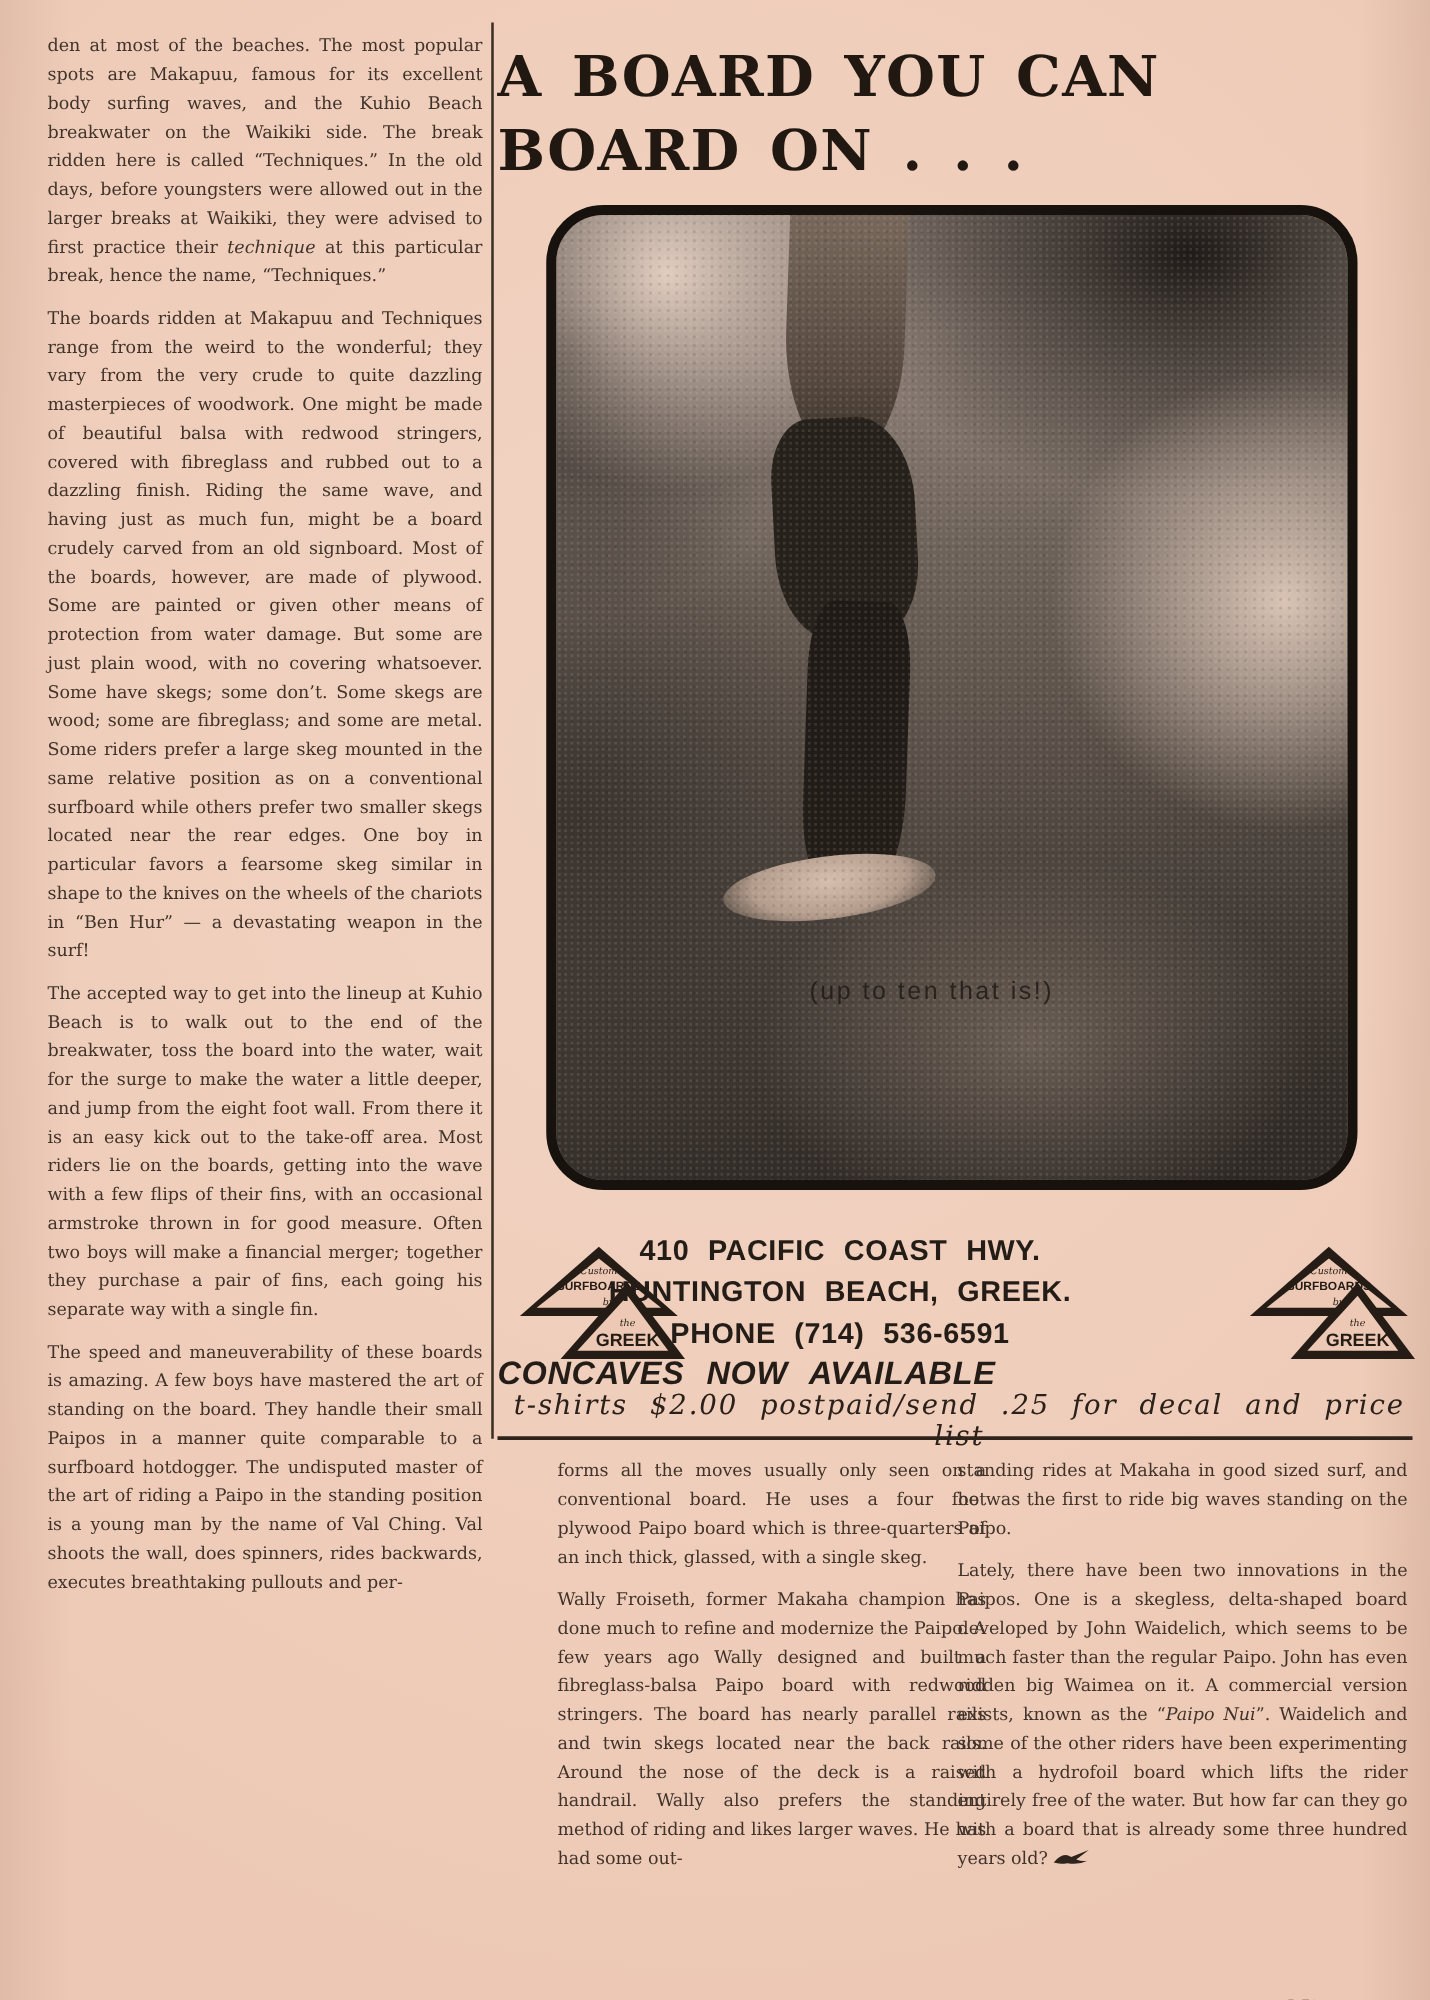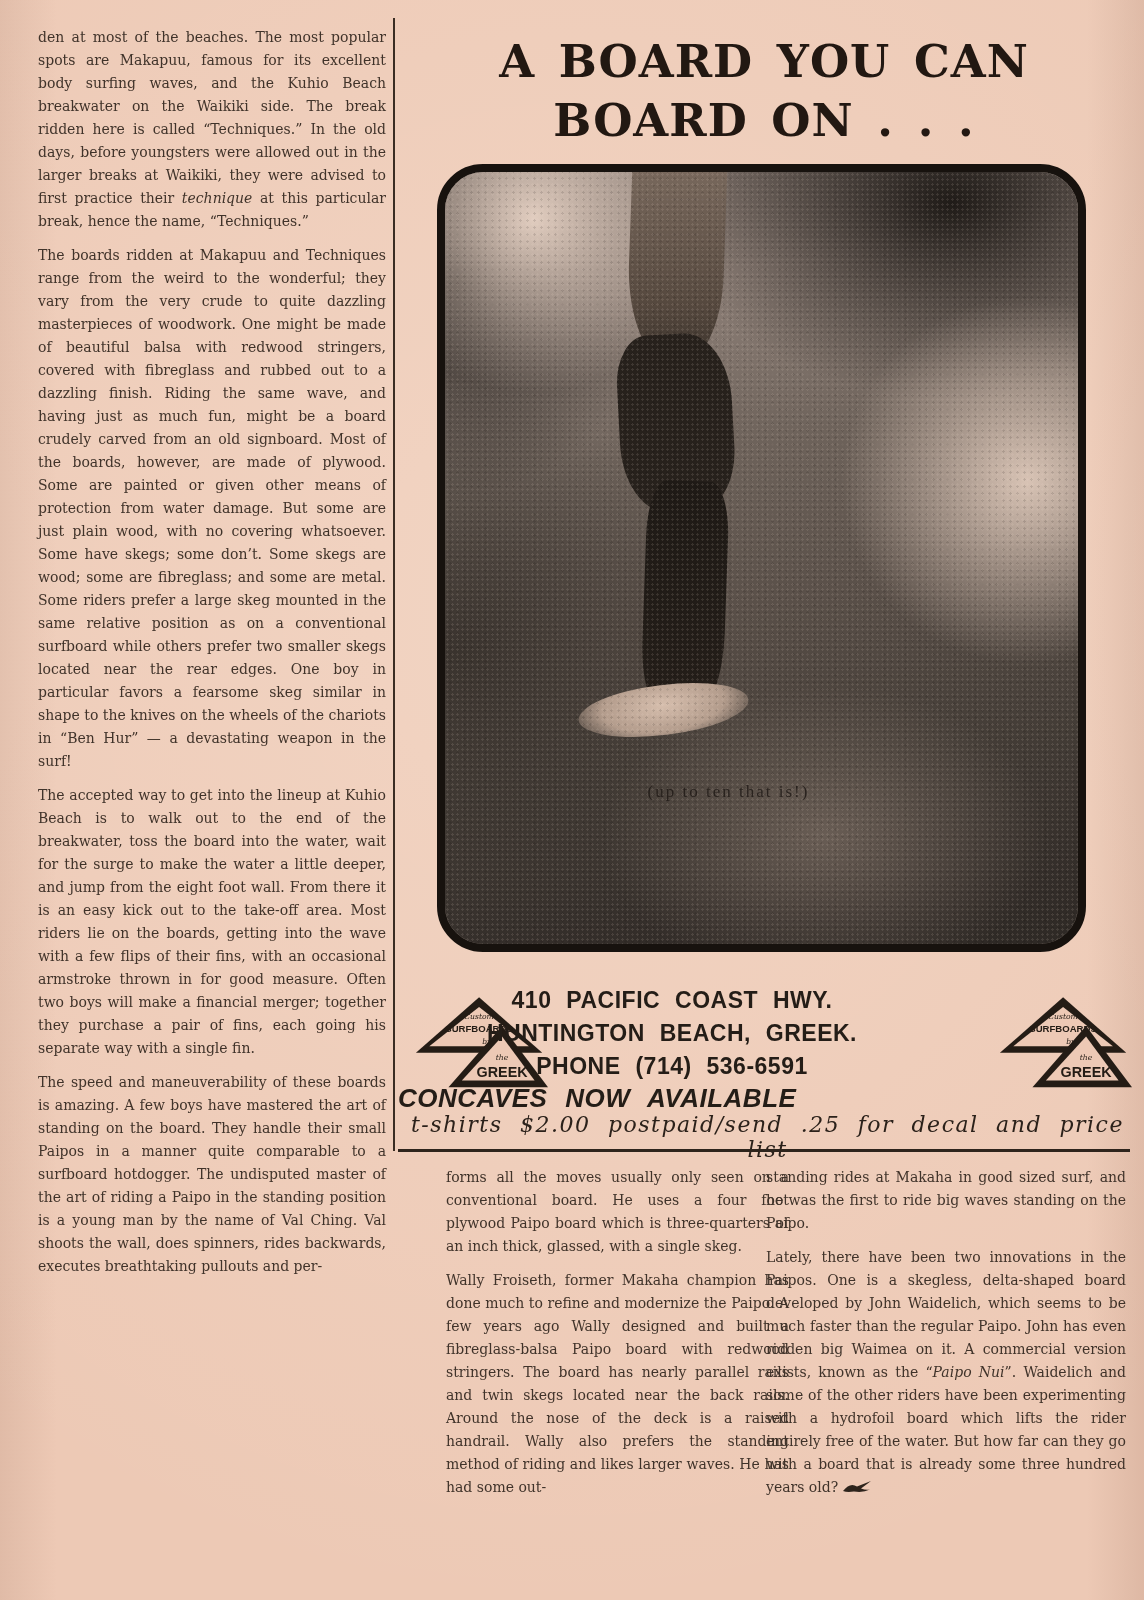--- a/index.html
+++ b/index.html
@@ -26,21 +26,21 @@
   .col-left{left:38px;top:26px;width:348px;}
   .col-mid{left:403px;top:1166px;width:343px;margin-left:43px;}
   .col-right{left:766px;top:1166px;width:360px;}
   .endmark svg{display:inline-block;vertical-align:-1px;margin-left:4px;}
   .endmark path{fill:#2e241c;}
   
   .vrule{position:absolute;left:393px;top:18px;width:2px;height:1133px;background:#3a2d23;}
   .hrule{position:absolute;left:398px;top:1149px;width:732px;height:3px;background:#2e241c;}
   
   .ad-headline{
-    position:absolute;left:398px;top:32px;width:732px;text-align:center;
+    position:absolute;left:398px;top:32px;width:732px;text-align:left;
     font-family:"DejaVu Serif", serif;font-weight:bold;
     font-size:45px;line-height:59px;letter-spacing:1px;word-spacing:7px;
     color:var(--ink-dark);
   }
   
   .photo{
     position:absolute;left:437px;top:164px;width:633px;height:772px;
     border:8px solid var(--photo-border);border-radius:46px;overflow:hidden;
     background:#6e635b;
   }
@@ -60,21 +60,21 @@
   .ph-legs{position:absolute;left:31.5%;top:40%;width:13%;height:30%;
     background:linear-gradient(#1f1a16,#241e19);border-radius:24% 24% 35% 30%;transform:rotate(2deg);}
   .ph-board{position:absolute;left:21%;top:66.5%;width:27%;height:6.5%;
     background:radial-gradient(60% 90% at 50% 40%, #d6bead, #b39c8c 60%, rgba(120,104,93,0) 100%);
     border-radius:50%;transform:rotate(-7deg);}
   .ph-grain{position:absolute;inset:0;
     background-image:radial-gradient(rgba(238,220,207,.12) 1px, transparent 1.3px),
                      radial-gradient(rgba(15,10,8,.12) 1px, transparent 1.3px);
     background-size:5px 5px,7px 7px;background-position:0 0,2px 3px;}
   .ph-caption{position:absolute;left:32%;top:79%;
-    font-family:Liberation Serif, serif;font-size:17px;letter-spacing:2px;
+    font-family:Liberation Sans, sans-serif;font-size:20px;letter-spacing:2px;
     color:rgba(32,26,22,.85);}
   
   .ad-address{
     position:absolute;left:398px;top:984px;width:548px;text-align:center;
     font-family:"Liberation Sans", sans-serif;font-weight:bold;
     font-size:23px;line-height:33px;letter-spacing:.5px;word-spacing:8px;
     color:#241d17;
   }
   .ad-availability{
     position:absolute;left:398px;top:1083px;width:634px;

